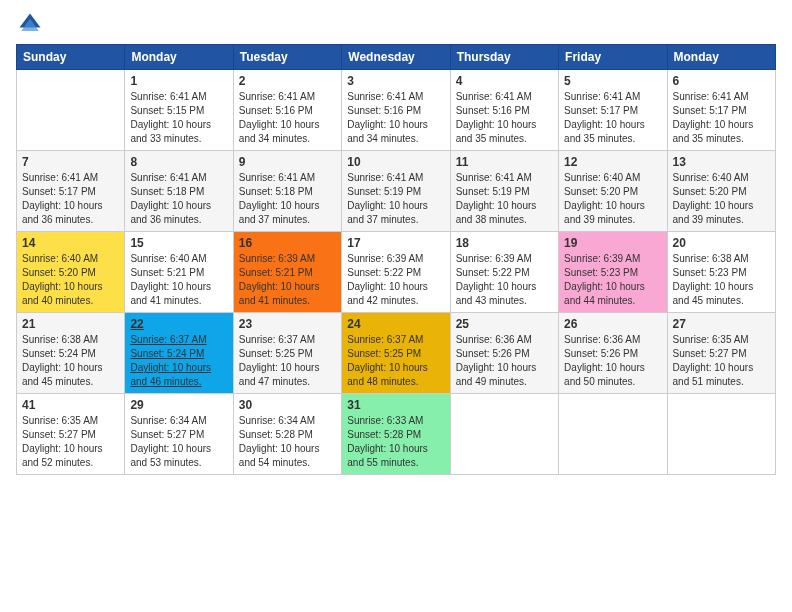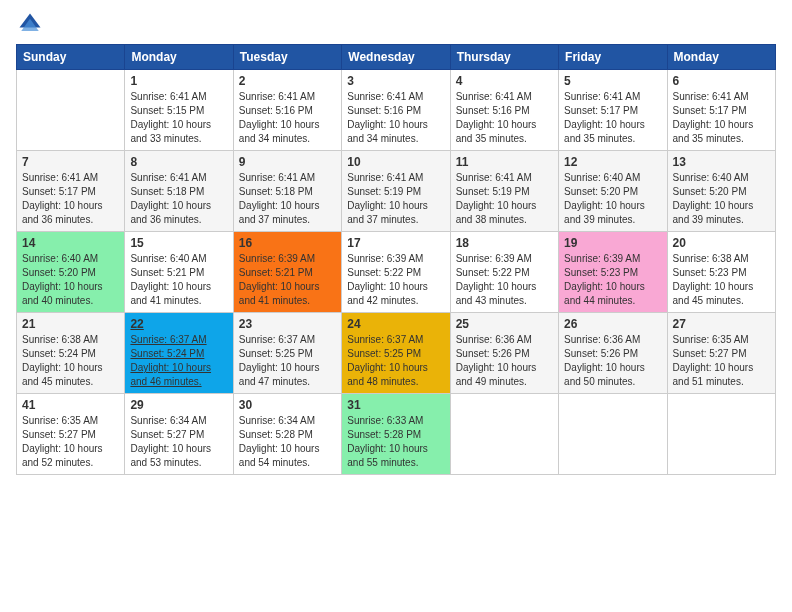--- a/index.html
+++ b/index.html
@@ -229,21 +229,21 @@
           </td>
           <td style="background: rgb(245, 245, 245);">
             <span class="day-number">13</span>
             <div class="day-info" style="white-space: pre-line;">Sunrise: 6:40 AM
 Sunset: 5:20 PM
 Daylight: 10 hours
 and 39 minutes.</div>
           </td>
         </tr>
         <tr>
-          <td style="background: #86efac;">
+          <td style="background: #fde047;">
             <span class="day-number">14</span>
             <div class="day-info" style="white-space: pre-line;">Sunrise: 6:40 AM
 Sunset: 5:20 PM
 Daylight: 10 hours
 and 40 minutes.</div>
           </td>
           <td style="background: rgb(255, 255, 255);">
             <span class="day-number">15</span>
             <div class="day-info" style="white-space: pre-line;">Sunrise: 6:40 AM
 Sunset: 5:21 PM

